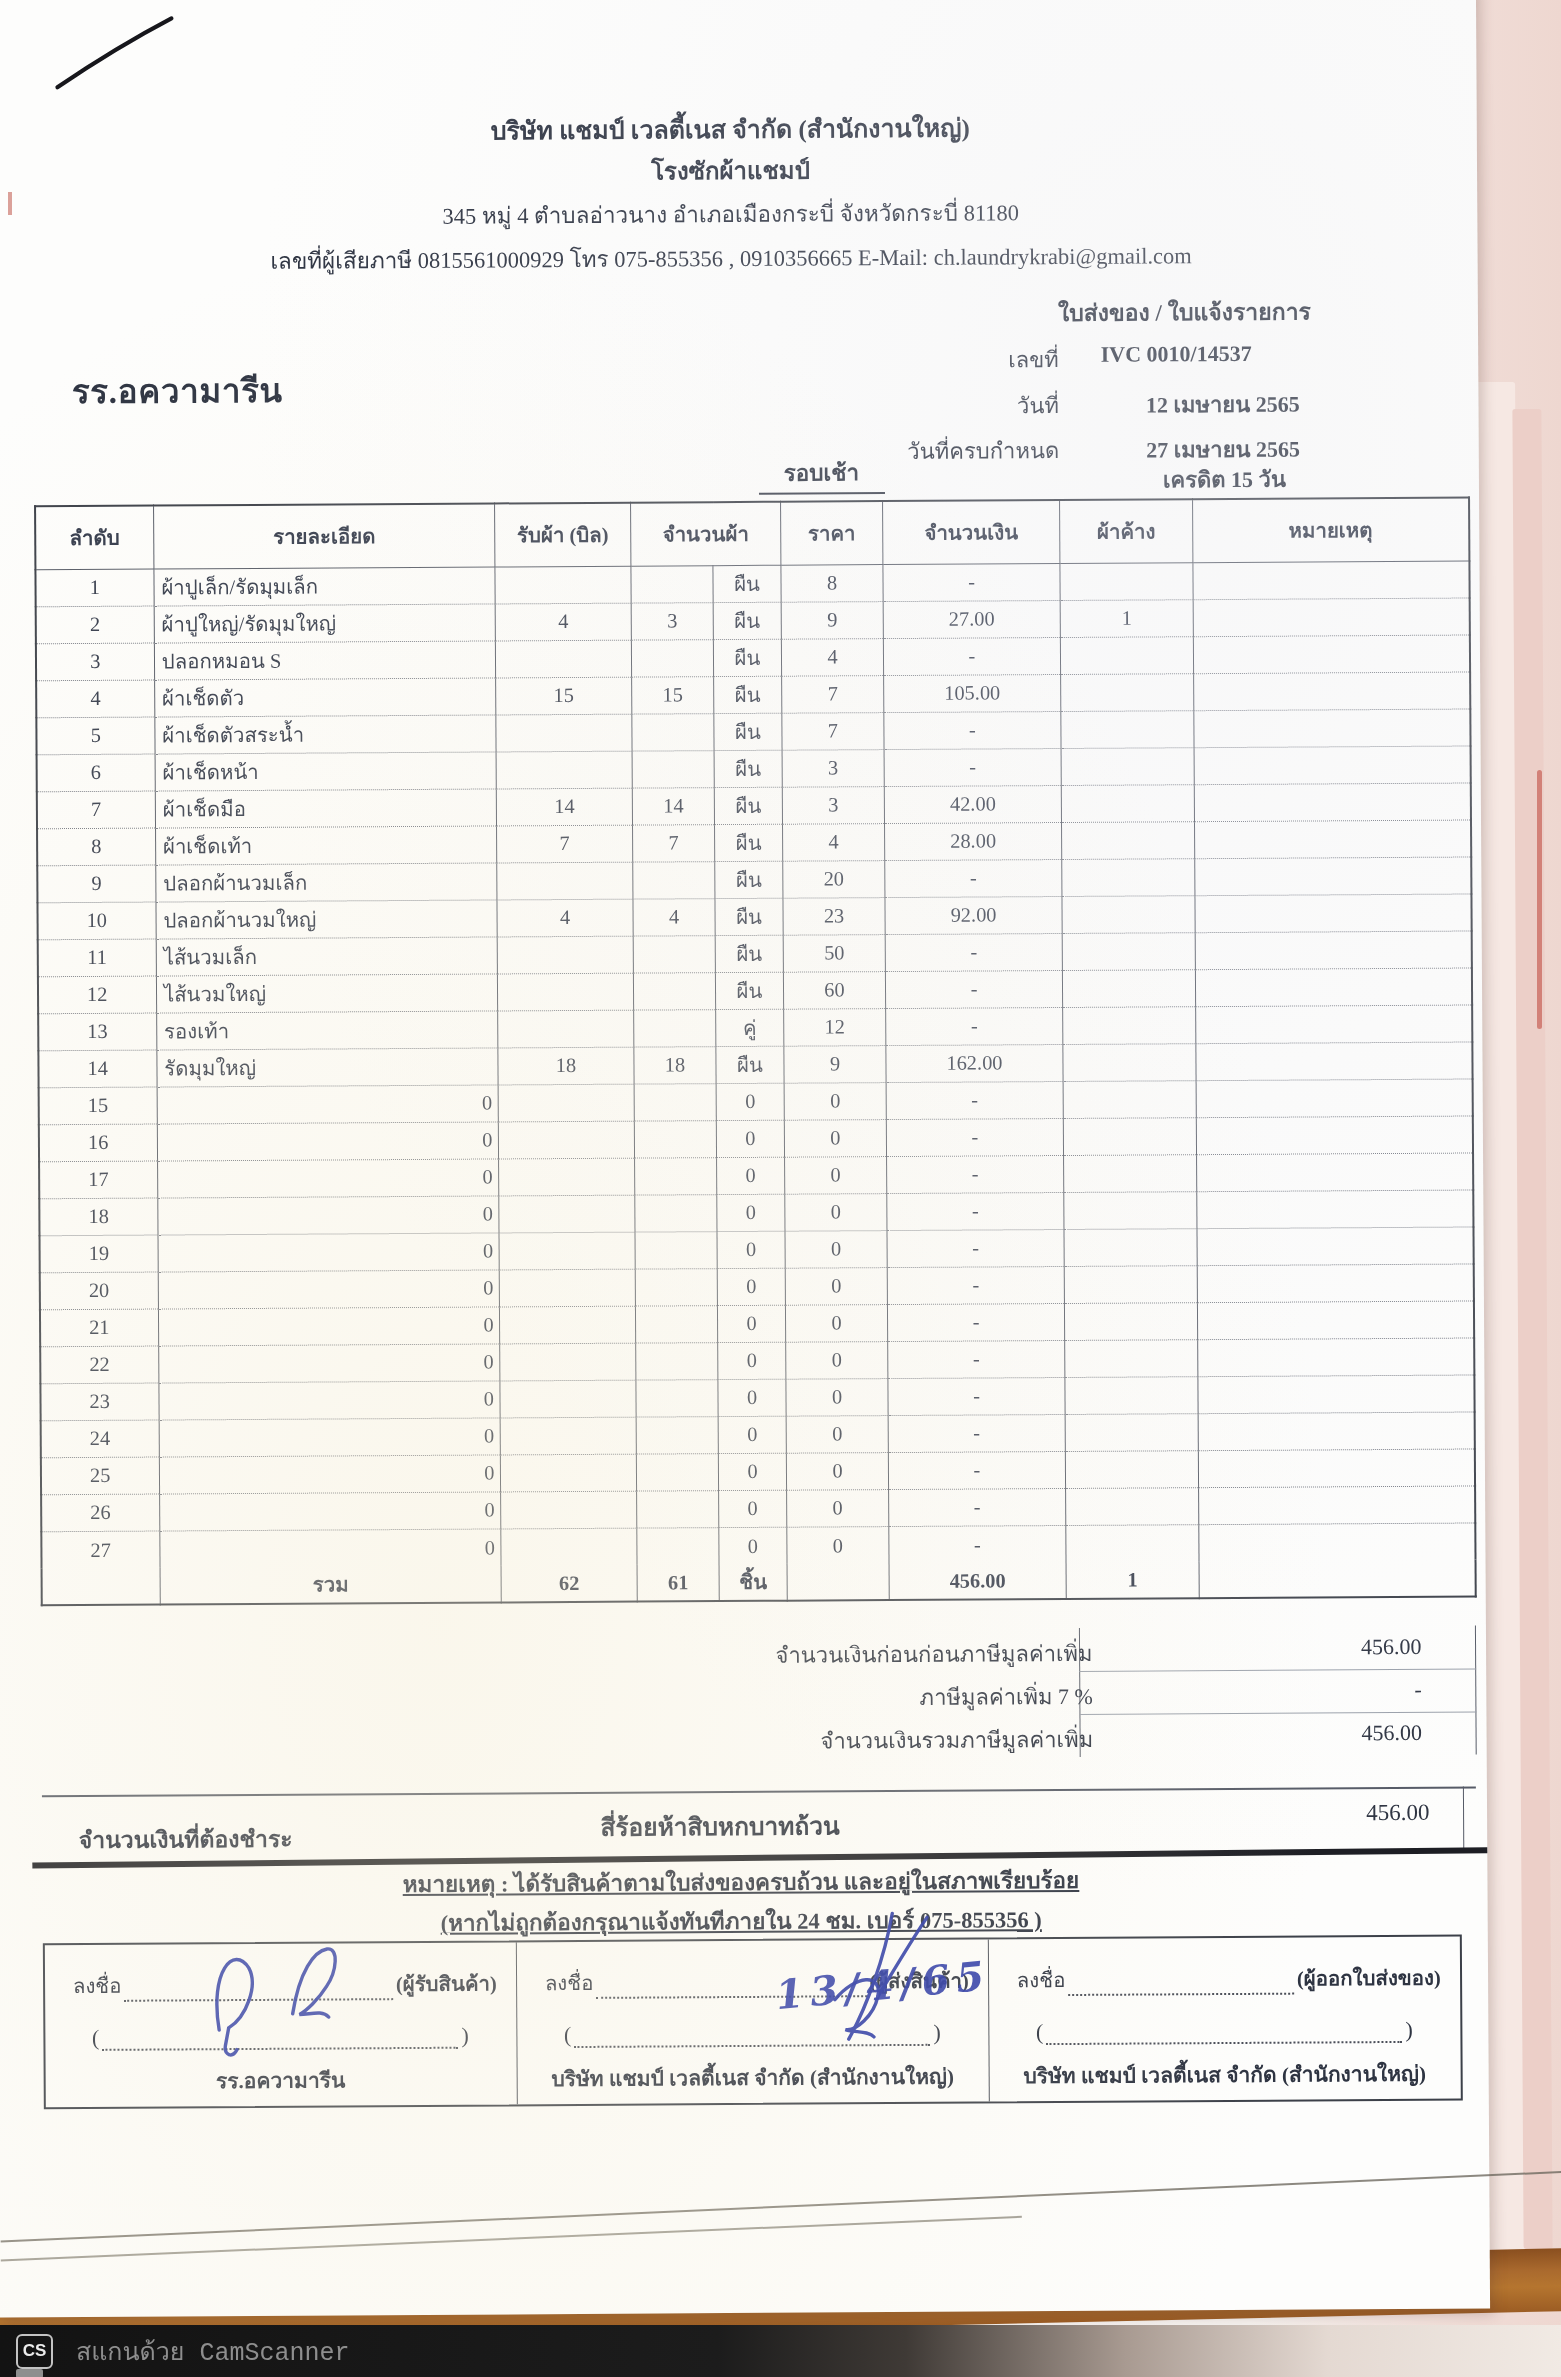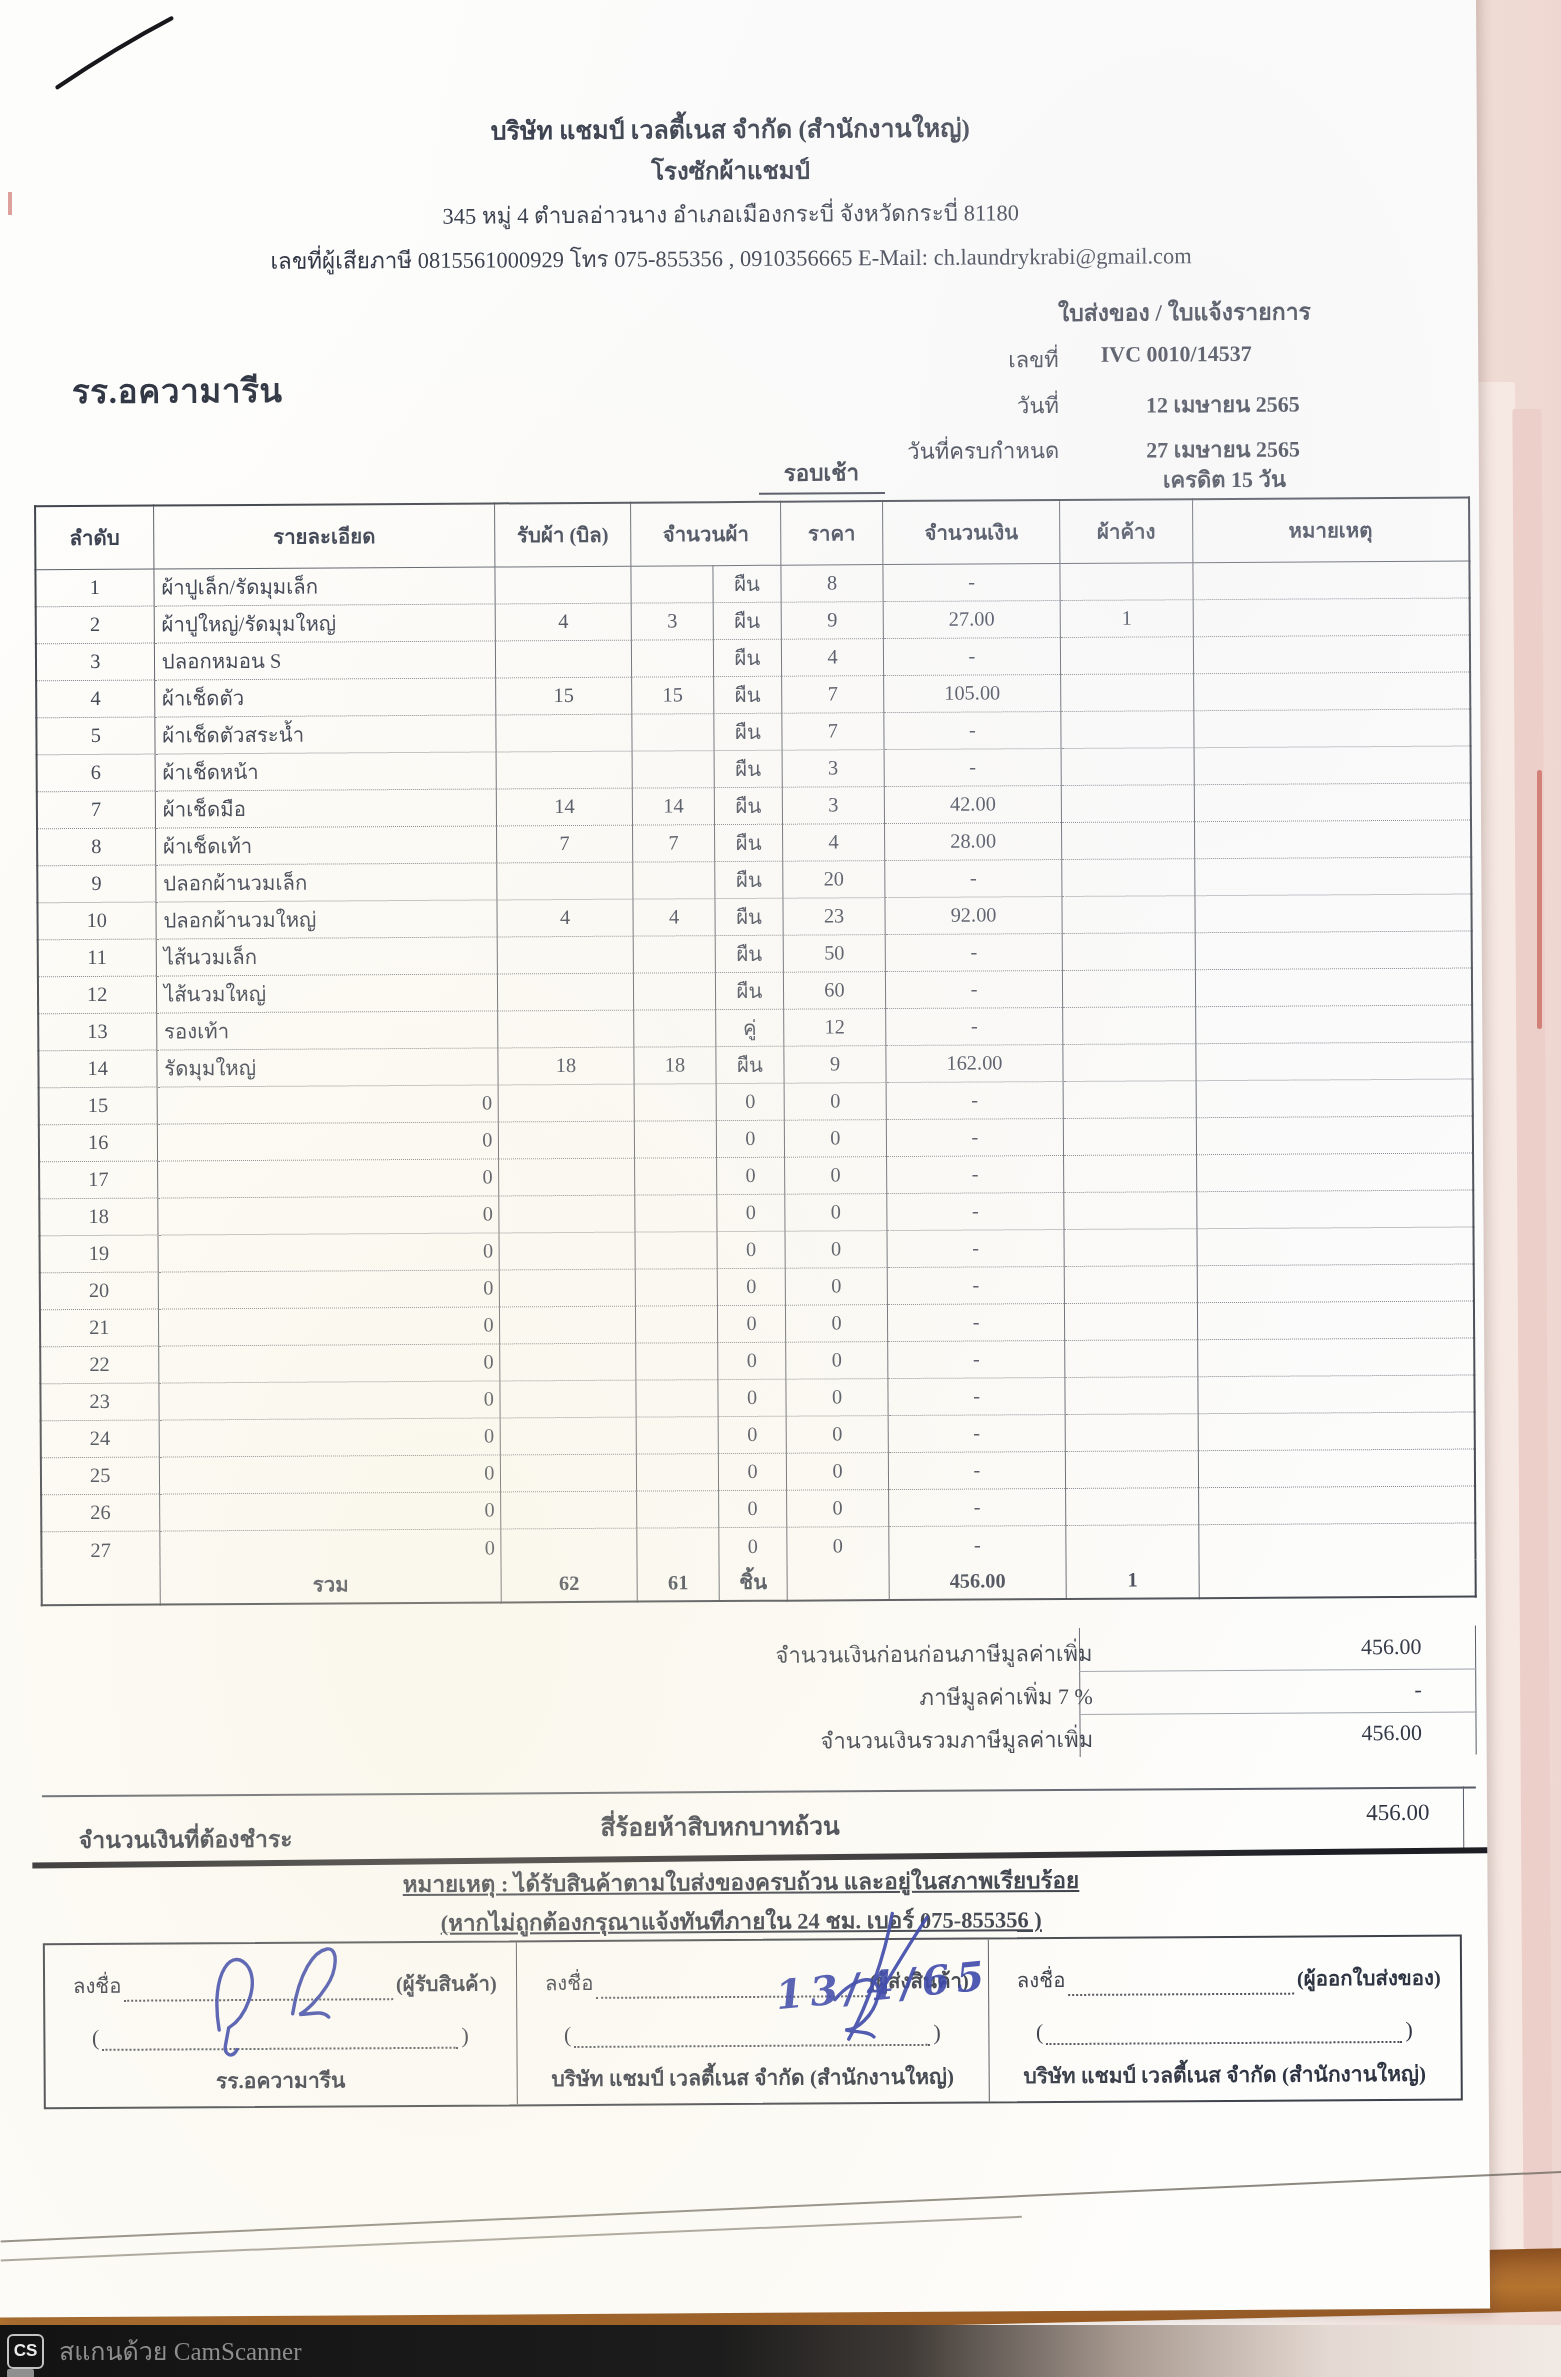--- a/index.html
+++ b/index.html
@@ -76,25 +76,25 @@
   .orgname{position:absolute;left:0;right:0;top:120px;text-align:center;font-size:21px;font-weight:bold;}
   .hand-date{left:769px;top:1962px;font-size:40px;color:#2433a6;font-style:italic;
              transform:rotate(-5deg);letter-spacing:6.8px;font-family:"DejaVu Serif",serif;opacity:.9;}
   
   .stack1{left:-6.8px;top:2236px;width:1567px;height:2px;background:#6f6a60;transform:rotate(-2.2deg);transform-origin:left center;opacity:.8;}
   .stack2{left:-6.8px;top:2255px;width:1022px;height:2px;background:#7b766b;transform:rotate(-2.1deg);transform-origin:left center;opacity:.7;}
   
   .footer{position:absolute;left:0;top:2325px;width:1562px;height:52px;
           background:linear-gradient(90deg,#131313 0%,#1c1c1c 46%,#3f3a36 58%,#a89a91 72%,#e4d9d2 85%,#f1eae4 100%);
           display:flex;align-items:center;}
-  .cslogo{position:relative;width:33px;height:31px;margin-left:7px;border:2px solid #c3c3c3;border-radius:6.1px;
+  .cslogo{position:relative;width:33px;height:31px;margin-left:16px;border:2px solid #c3c3c3;border-radius:6.1px;
           color:#ececec;font-family:"Liberation Sans",sans-serif;font-weight:bold;font-size:17px;
           display:flex;align-items:center;justify-content:center;}
   .cslogo::after{content:"";position:absolute;left:-2px;bottom:-11px;width:27px;height:8.2px;background:#8f8f8f;border-radius:2px;}
-  .scan-text{margin-left:15px;font-size:25px;color:#8e8e8e;font-family:Liberation Serif, serif;}
+  .scan-text{margin-left:23px;font-size:25px;color:#8e8e8e;font-family:Liberation Mono, monospace;}
   .ink{position:absolute;left:0;top:0;pointer-events:none;}
 </style>
 </head>
 <body>
 
 <div class="scene">
 
   <div class="sheet-edge edge1"></div>
   <div class="sheet-edge edge2"></div>
   <div class="sheet-edge edge-red abs"></div>

